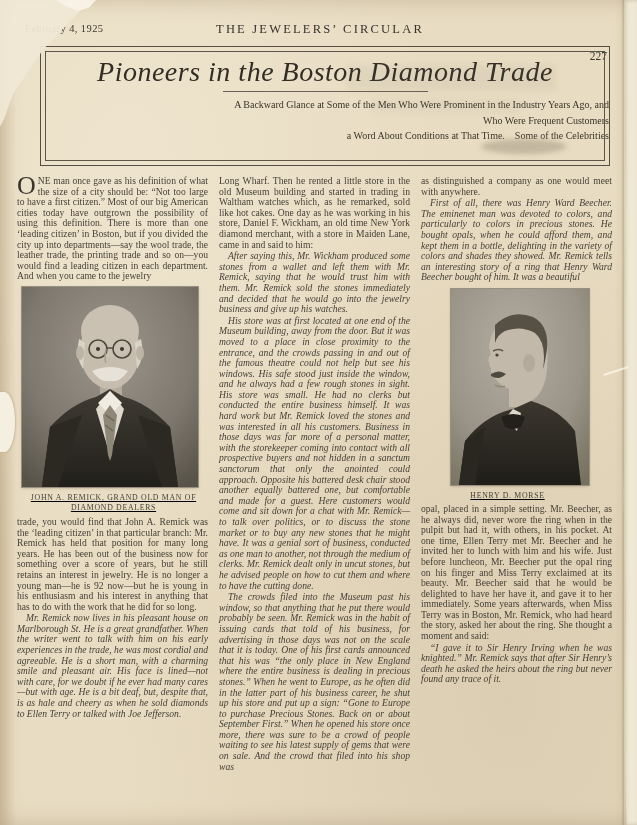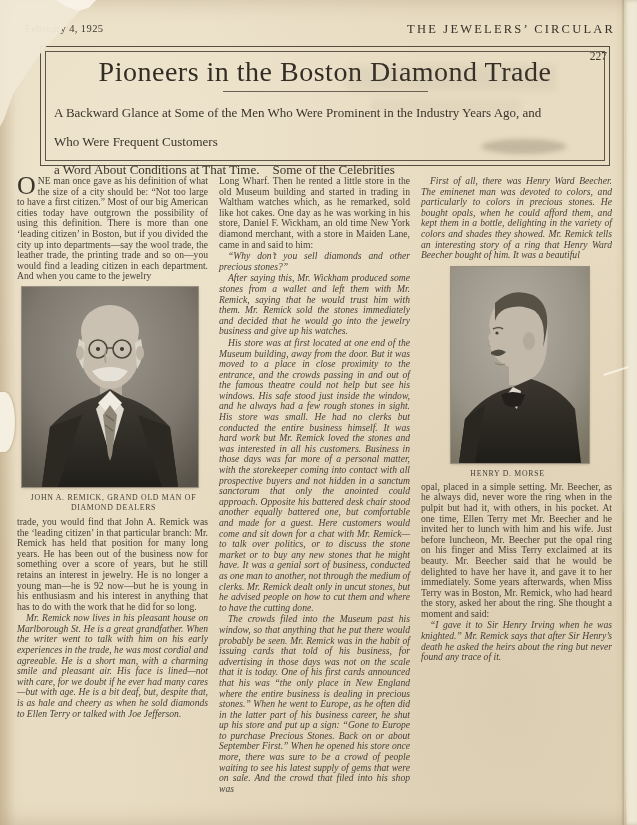--- a/index.html
+++ b/index.html
@@ -6,39 +6,39 @@
     font-family:"Liberation Serif",serif;}
   .page{position:absolute;inset:0;background:
     radial-gradient(ellipse at 20% 20%, rgba(255,250,235,.28), transparent 45%),
     radial-gradient(ellipse at 80% 85%, rgba(140,115,80,.14), transparent 55%),
     linear-gradient(90deg,#d6c5a4 0,#e8dcc2 16px,#e8dcc2 calc(100% - 22px),#dccfae 100%),
     #e8dcc2;
     box-shadow:inset 0 0 22px rgba(120,95,60,.28);}
   
   .page-header{position:absolute;top:21px;left:25px;right:22px;height:16px;color:#3e382f;}
   .hdr-date{position:absolute;left:0;top:2px;font-size:10.5px;letter-spacing:.4px;}
-  .hdr-pub{position:absolute;left:0;right:0;text-align:right;top:1px;font-size:12.5px;letter-spacing:2.2px;color:#37322a;}
+  .hdr-pub{position:absolute;left:0;right:0;text-align:center;top:1px;font-size:12.5px;letter-spacing:2.2px;color:#37322a;}
   .hdr-page{position:absolute;right:8px;top:0;font-size:11.5px;margin-top:29px;}
   
   .title-box{position:absolute;left:40px;top:46px;width:568px;height:118px;border:1.4px solid #564e40;}
   .title-inner{position:absolute;inset:4px;border:1px solid #5d5547;}
-  .title-box h1{margin:9px 0 0;text-align:center;font-size:28px;font-weight:normal;color:#332d25;letter-spacing:.5px;}
+  .title-box h1{margin:9px 0 0;text-align:center;font-size:28px;font-weight:normal;color:#332d25;letter-spacing:.5px;font-style:italic;}
   .title-rule{width:205px;margin:3px auto 5px;border-top:1.2px solid #6b6253;}
-  .sub{margin:13px;text-align:left;font-size:13px;line-height:15.5px;color:#3a342b;}
+  .sub{margin:0;text-align:right;font-size:10px;line-height:15.5px;color:#3a342b;}
   .ghost{position:absolute;background:#6d665a;opacity:.07;filter:blur(3px);border-radius:4px;}
   .ghost-1{left:305px;top:18px;width:210px;height:26px;}
   .ghost-2{left:330px;top:52px;width:150px;height:14px;opacity:.05;}
   .smudge{position:absolute;left:440px;top:92px;width:86px;height:15px;background:#aba089;opacity:.6;filter:blur(2.5px);border-radius:50%;}
   
   .columns{position:absolute;left:17px;top:176px;width:595px;display:flex;gap:11px;}
   .col{width:191px;}
   .body-p{margin:0 0 1px;font-size:9.6px;line-height:10.6px;text-align:justify;color:#453f36;}
   .indent{text-indent:9px;font-style:italic;}
   .dropcap{float:left;font-size:26px;line-height:20px;padding:0 2px 0 0;color:#3a342b;}
-  figure{margin:0;}
+  figure{margin:0;text-decoration:underline;}
   .fig1{margin:5px 3px 4px 5px;}
   .fig2{margin:6px 48px 3px 2px;padding-left:28px;}
   .photo{box-shadow:0 0 0 1px #9a9080, 0 1px 3px rgba(90,70,45,.35);overflow:hidden;}
   .photo svg{display:block;}
   .photo-remick{width:176px;height:200px;}
   .photo-morse{width:138px;height:196px;}
   figcaption{margin-top:6px;text-align:center;font-size:7.8px;letter-spacing:.7px;color:#47413a;line-height:10px;}
   
   .tape-corner{position:absolute;top:-4px;left:-8px;width:150px;height:158px;background:#f1e8d5;opacity:.95;
     clip-path:polygon(0 0,52% 0,60% 8%,46% 22%,34% 34%,24% 48%,14% 62%,8% 78%,0 92%);
@@ -125,27 +125,27 @@
           <span>JOHN A. REMICK, GRAND OLD MAN OF</span><br>
           <span>DIAMOND DEALERS</span>
         </figcaption>
       </figure>
       <p class="body-p">trade, you would find that John A. Remick was the ‘leading citizen’ in that particular branch:  Mr. Remick has held that position for many long years.  He has been out of the business now for something over a score of years, but he still retains an interest in jewelry.  He is no longer a young man—he is 92 now—but he is young in his enthusiasm and his interest in anything that has to do with the work that he did for so long.</p>
       <p class="body-p indent">Mr. Remick now lives in his pleasant house on Marlborough St.  He is a great grandfather.  When the writer went to talk with him on his early experiences in the trade, he was most cordial and agreeable. He is a short man, with a charming smile and pleasant air.  His face is lined—not with care, for we doubt if he ever had many cares—but with age.  He is a bit deaf, but, despite that, is as hale and cheery as when he sold diamonds to Ellen Terry or talked with Joe Jefferson.</p>
     </div>
 
     <div class="col">
       <p class="body-p">Long Wharf.  Then he rented a little store in the old Museum building and started in trading in Waltham watches which, as he remarked, sold like hot cakes.  One day as he was working in his store, Daniel F. Wickham, an old time New York diamond merchant, with a store in Maiden Lane, came in and said to him:</p>
-      <p class="body-p indent">“Why don’t you sell diamonds and other precious stones?”</p>
       <p class="body-p indent">After saying this, Mr. Wickham produced some stones from a wallet and left them with Mr. Remick, saying that he would trust him with them.  Mr. Remick sold the stones immediately and decided that he would go into the jewelry business and give up his watches.</p>
       <p class="body-p indent">His store was at first located at one end of the Museum building, away from the door.  But it was moved to a place in close proximity to the entrance, and the crowds passing in and out of the famous theatre could not help but see his windows.  His safe stood just inside the window, and he always had a few rough stones in sight. His store was small.  He had no clerks but conducted the entire business himself.  It was hard work but Mr. Remick loved the stones and was interested in all his customers.  Business in those days was far more of a personal matter, with the storekeeper coming into contact with all prospective buyers and not hidden in a sanctum sanctorum that only the anointed could approach.  Opposite his battered desk chair stood another equally battered one, but comfortable and made for a guest.  Here customers would come and sit down for a chat with Mr. Remick—to talk over politics, or to discuss the stone market or to buy any new stones that he might have.  It was a genial sort of business, conducted as one man to another, not through the medium of clerks.  Mr. Remick dealt only in uncut stones, but he advised people on how to cut them and where to have the cutting done.</p>
       <p class="body-p indent">The crowds filed into the Museum past his window, so that anything that he put there would probably be seen.  Mr. Remick was in the habit of issuing cards that told of his business, for advertising in those days was not on the scale that it is today.  One of his first cards announced that his was “the only place in New England where the entire business is dealing in precious stones.” When he went to Europe, as he often did in the latter part of his business career, he shut up his store and put up a sign:  “Gone to Europe to purchase Precious Stones.  Back on or about September First.”  When he opened his store once more, there was sure to be a crowd of people waiting to see his latest supply of gems that were on sale. And the crowd that filed into his shop was</p>
     </div>
 
     <div class="col">
+      <p class="body-p">as distinguished a company as one would meet with anywhere.</p>
       <p class="body-p indent">First of all, there was Henry Ward Beecher.  The eminenet man was devoted to colors, and particularly to colors in precious stones.  He bought opals, when he could afford them, and kept them in a bottle, delighting in the variety of colors and shades they showed.  Mr. Remick tells an interesting story of a ring that Henry Ward Beecher bought of him.  It was a beautiful</p>
       <figure class="fig2">
         <div class="photo photo-morse">
           <svg width="138" height="196" viewBox="0 0 138 196">
             <defs>
               <radialGradient id="bgM" cx="45%" cy="30%" r="85%">
                 <stop offset="0%" stop-color="#b3ada1"></stop>
                   <stop offset="60%" stop-color="#9a9488"></stop>
                   <stop offset="100%" stop-color="#76705f"></stop>
               </radialGradient>

